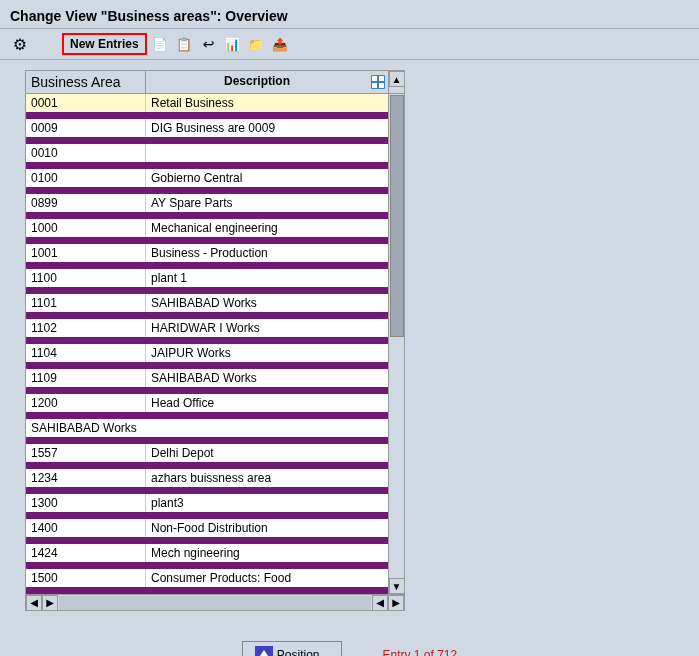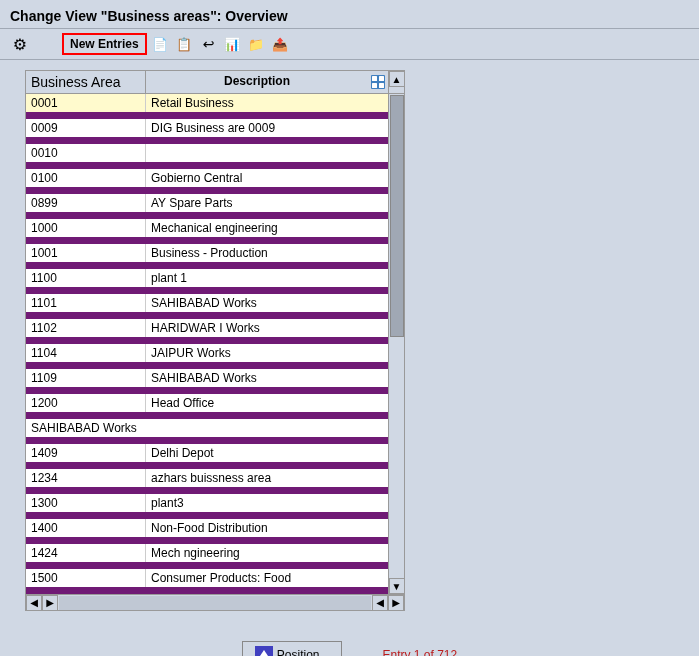--- a/index.html
+++ b/index.html
@@ -320,21 +320,21 @@
                 <div class="cell-description">SAHIBABAD Works</div>
               </div>
               <div class="table-row">
                 <div class="cell-business-area">1200</div>
                 <div class="cell-description">Head Office</div>
               </div>
               <div class="table-row">
                 <div class="cell-description">SAHIBABAD Works</div>
               </div>
               <div class="table-row">
-                <div class="cell-business-area">1409</div>
+                <div class="cell-business-area">1557</div>
                 <div class="cell-description">Delhi Depot</div>
               </div>
               <div class="table-row">
                 <div class="cell-business-area">1234</div>
                 <div class="cell-description">azhars buissness area</div>
               </div>
               <div class="table-row">
                 <div class="cell-business-area">1300</div>
                 <div class="cell-description">plant3</div>
               </div>

